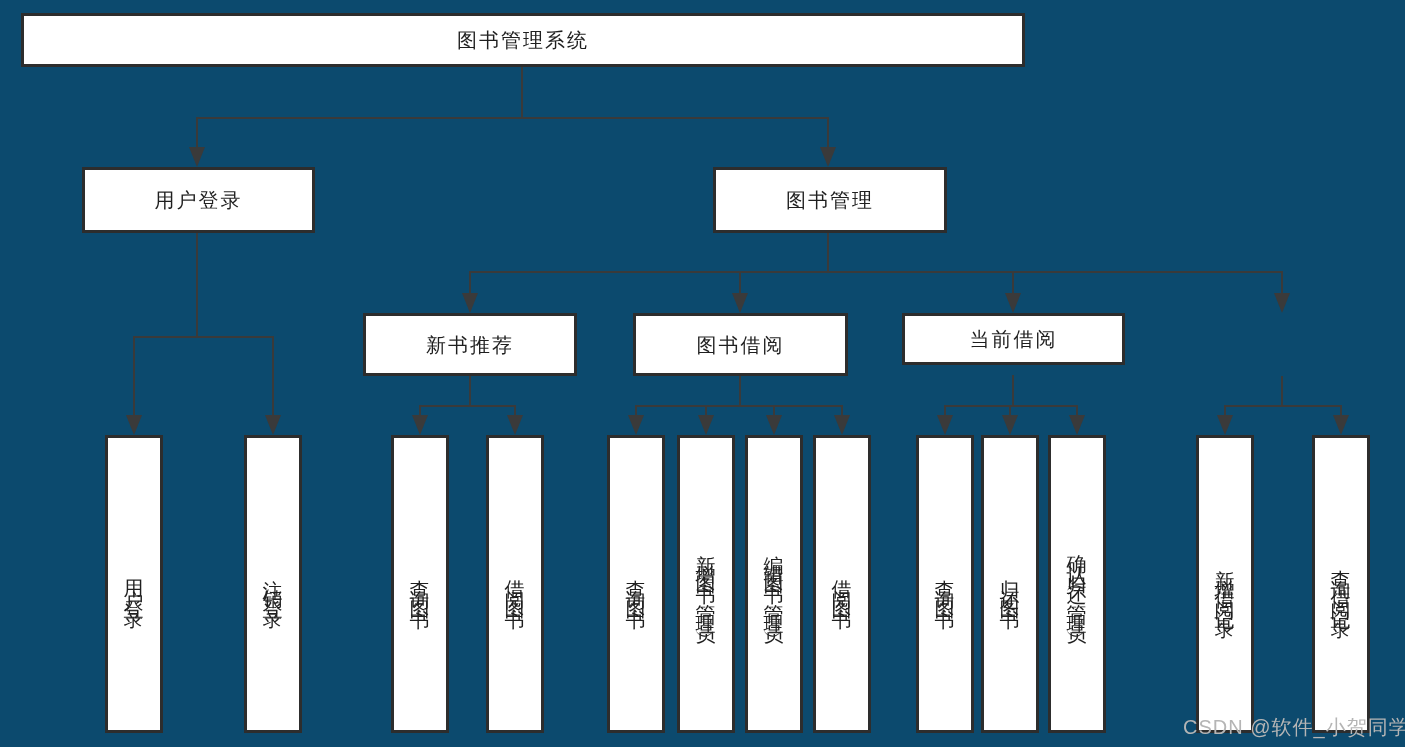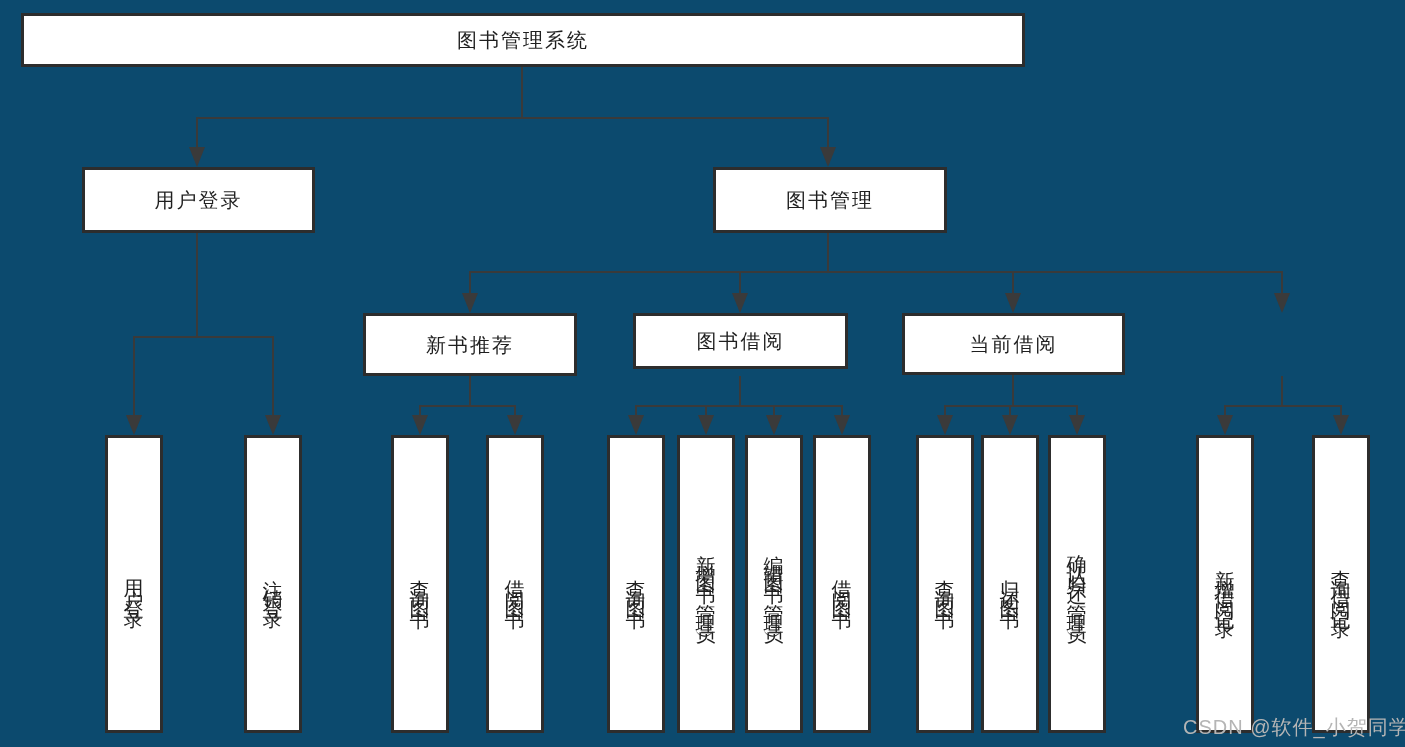--- a/index.html
+++ b/index.html
@@ -27,23 +27,23 @@
 <div class="canvas">
 
   <div class="box" style="left:21px;top:13px;width:1004px;height:54px;">图书管理系统</div>
 
   <div class="box" style="left:82px;top:167px;width:233px;height:66px;">用户登录</div>
 
   <div class="box" style="left:713px;top:167px;width:234px;height:66px;">图书管理</div>
 
   <div class="box" style="left:363px;top:313px;width:214px;height:63px;">新书推荐</div>
 
-  <div class="box" style="left:633px;top:313px;width:215px;height:56px;">图书借阅</div>
+  <div class="box" style="left:633px;top:313px;width:215px;height:63px;">图书借阅</div>
 
-  <div class="box" style="left:902px;top:313px;width:223px;height:62px;">当前借阅</div>
+  <div class="box" style="left:902px;top:313px;width:223px;height:52px;">当前借阅</div>
 
 
   <div class="box vbox" style="left:105px;top:435px;width:58px;height:298px;">用户登录</div>
 
   <div class="box vbox" style="left:244px;top:435px;width:58px;height:298px;">注销登录</div>
 
   <div class="box vbox" style="left:391px;top:435px;width:58px;height:298px;">查询图书</div>
 
   <div class="box vbox" style="left:486px;top:435px;width:58px;height:298px;">借阅图书</div>
 

